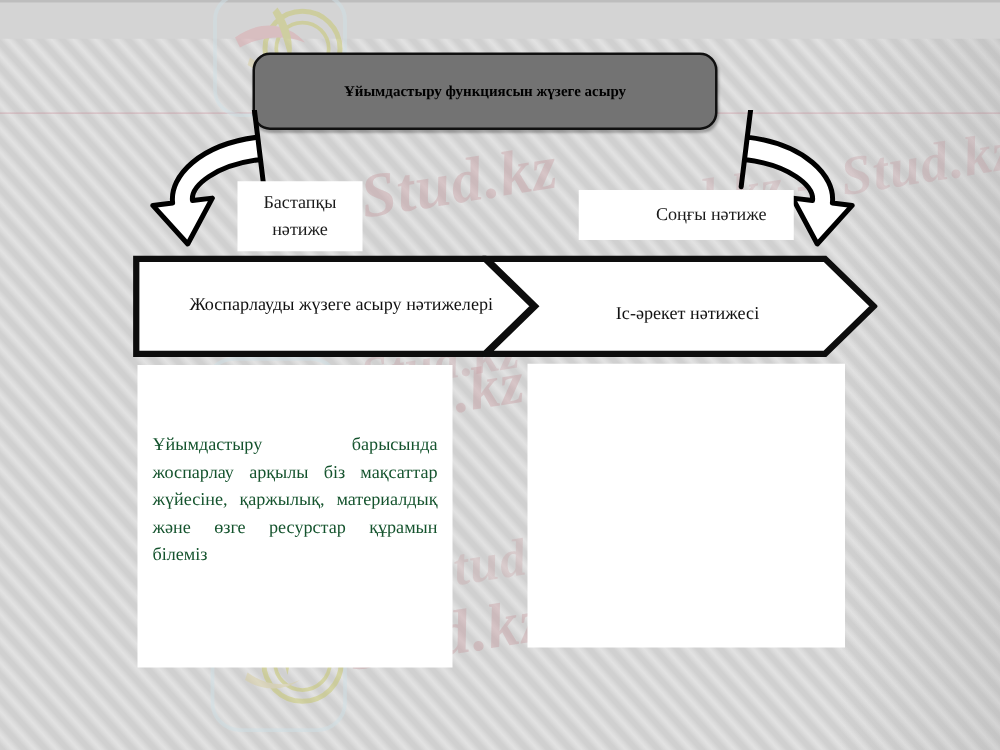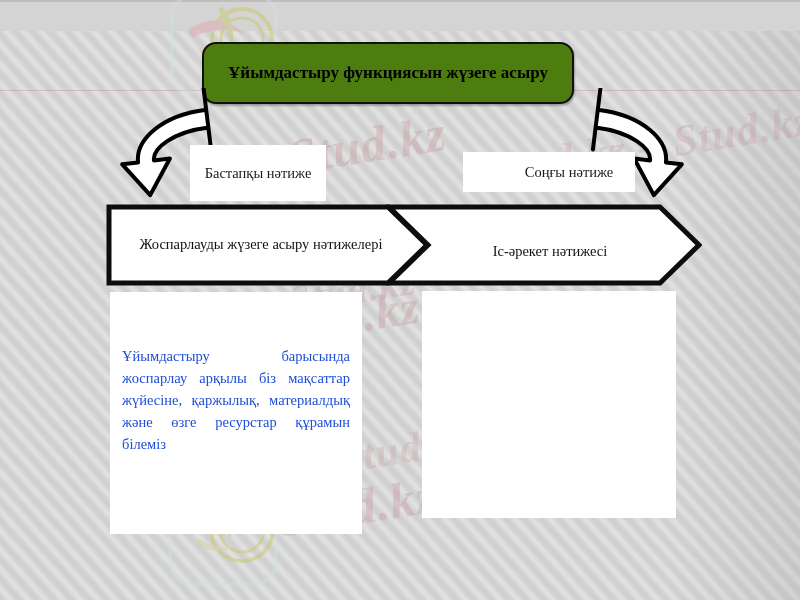--- a/index.html
+++ b/index.html
@@ -85,30 +85,30 @@
     opacity: 0.5;
   }
 
   
   .title-box {
     position: absolute;
     left: 202px;
     top: 42px;
     width: 372px;
     height: 62px;
-    background: #4d7c0f;
+    background: #737373;
     border: 2px solid #101010;
     border-radius: 14px;
     box-sizing: border-box;
     display: flex;
     align-items: center;
     justify-content: center;
     text-align: center;
     font-weight: bold;
-    font-size: 17px;
+    font-size: 12px;
     line-height: 1.25;
     color: #000;
     padding: 0 14px;
     box-shadow: 1px 2px 2px rgba(0,0,0,0.28);
   }
 
   
   .arrow-svg {
     position: absolute;
     pointer-events: none;
@@ -123,21 +123,21 @@
     align-items: center;
     justify-content: center;
     text-align: center;
     font-size: 14.5px;
     line-height: 1.55;
     color: #1a1a1a;
   }
   #label-start {
     left: 190px;
     top: 145px;
-    width: 136px;
+    width: 100px;
     height: 56px;
   }
   #label-end {
     left: 463px;
     top: 152px;
     width: 172px;
     height: 40px;
     padding-left: 40px;
   }
 
@@ -150,21 +150,21 @@
     position: absolute;
     text-align: center;
     font-size: 14.5px;
     line-height: 1.35;
     color: #111;
     display: flex;
     align-items: center;
     justify-content: center;
   }
   #chev1-label {
-    left: 128px;
+    left: 140px;
     top: 214px;
     width: 266px;
     height: 62px;
   }
   #chev2-label {
     left: 432px;
     top: 221px;
     width: 236px;
     height: 62px;
   }
@@ -186,21 +186,21 @@
     top: 291px;
     width: 254px;
     height: 227px;
   }
   .panel-text {
     position: absolute;
     text-align: justify;
     text-align-last: left;
     font-size: 14.5px;
     line-height: 1.52;
-    color: #1d4ed8;
+    color: #14532d;
   }
   #panel-left-text {
     left: 122px;
     top: 345px;
     width: 228px;
   }
   #panel-right-text {
     left: 430px;
     top: 371px;
     width: 236px;

